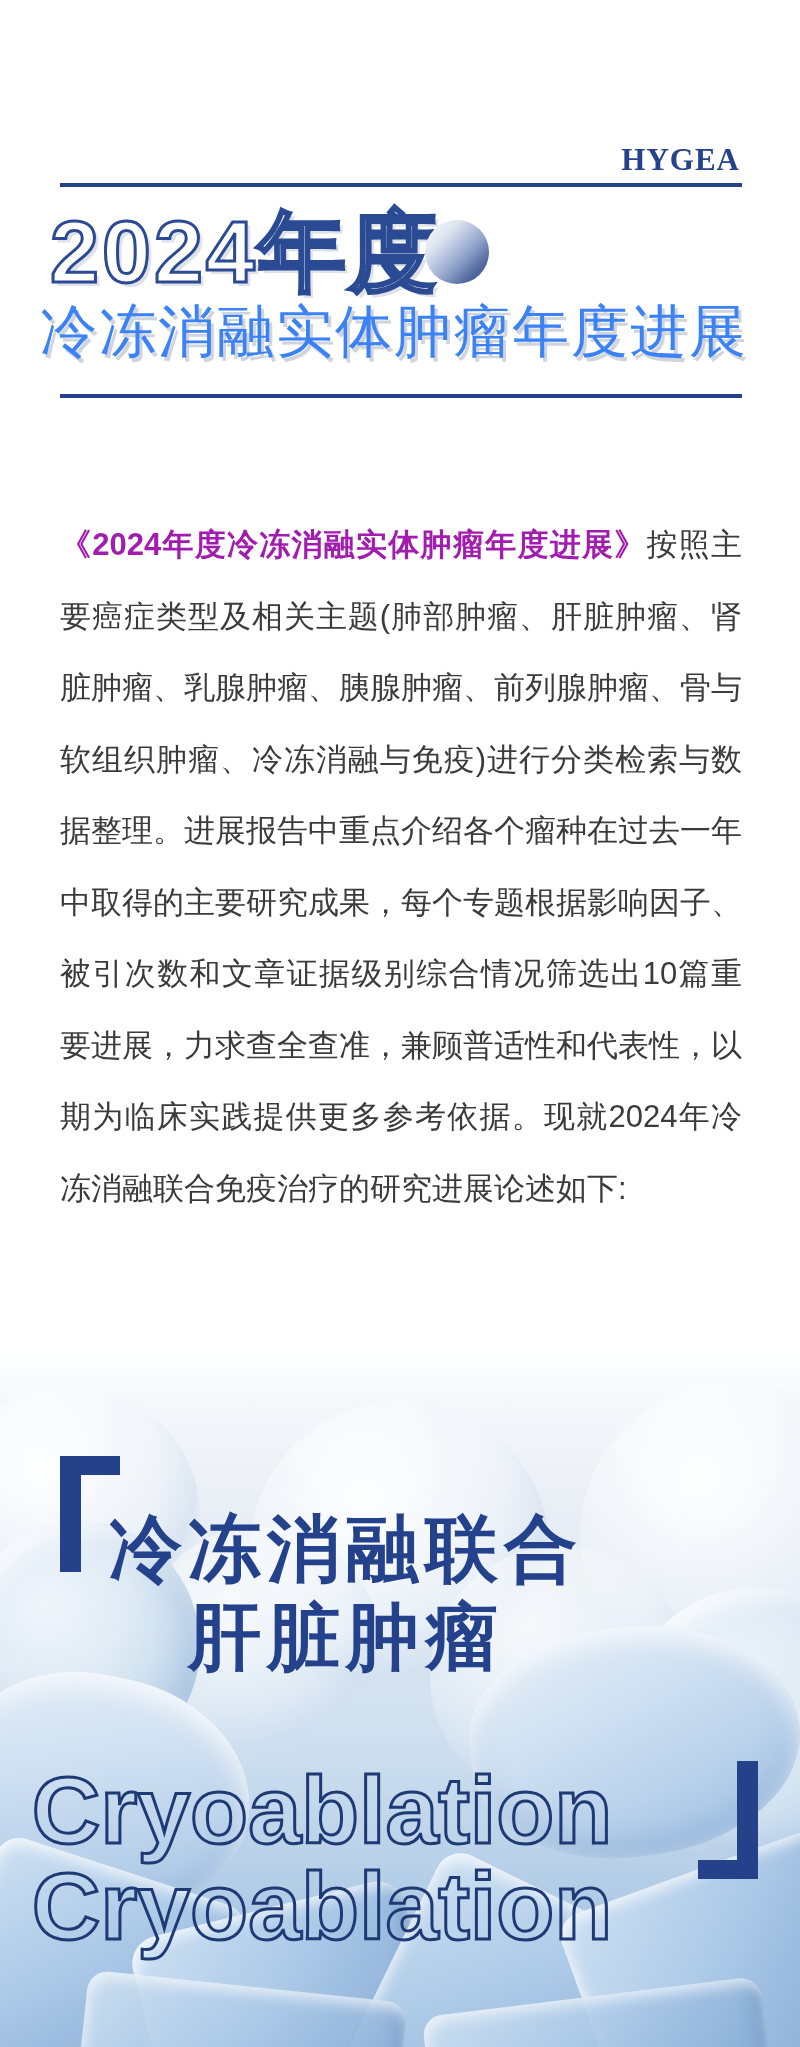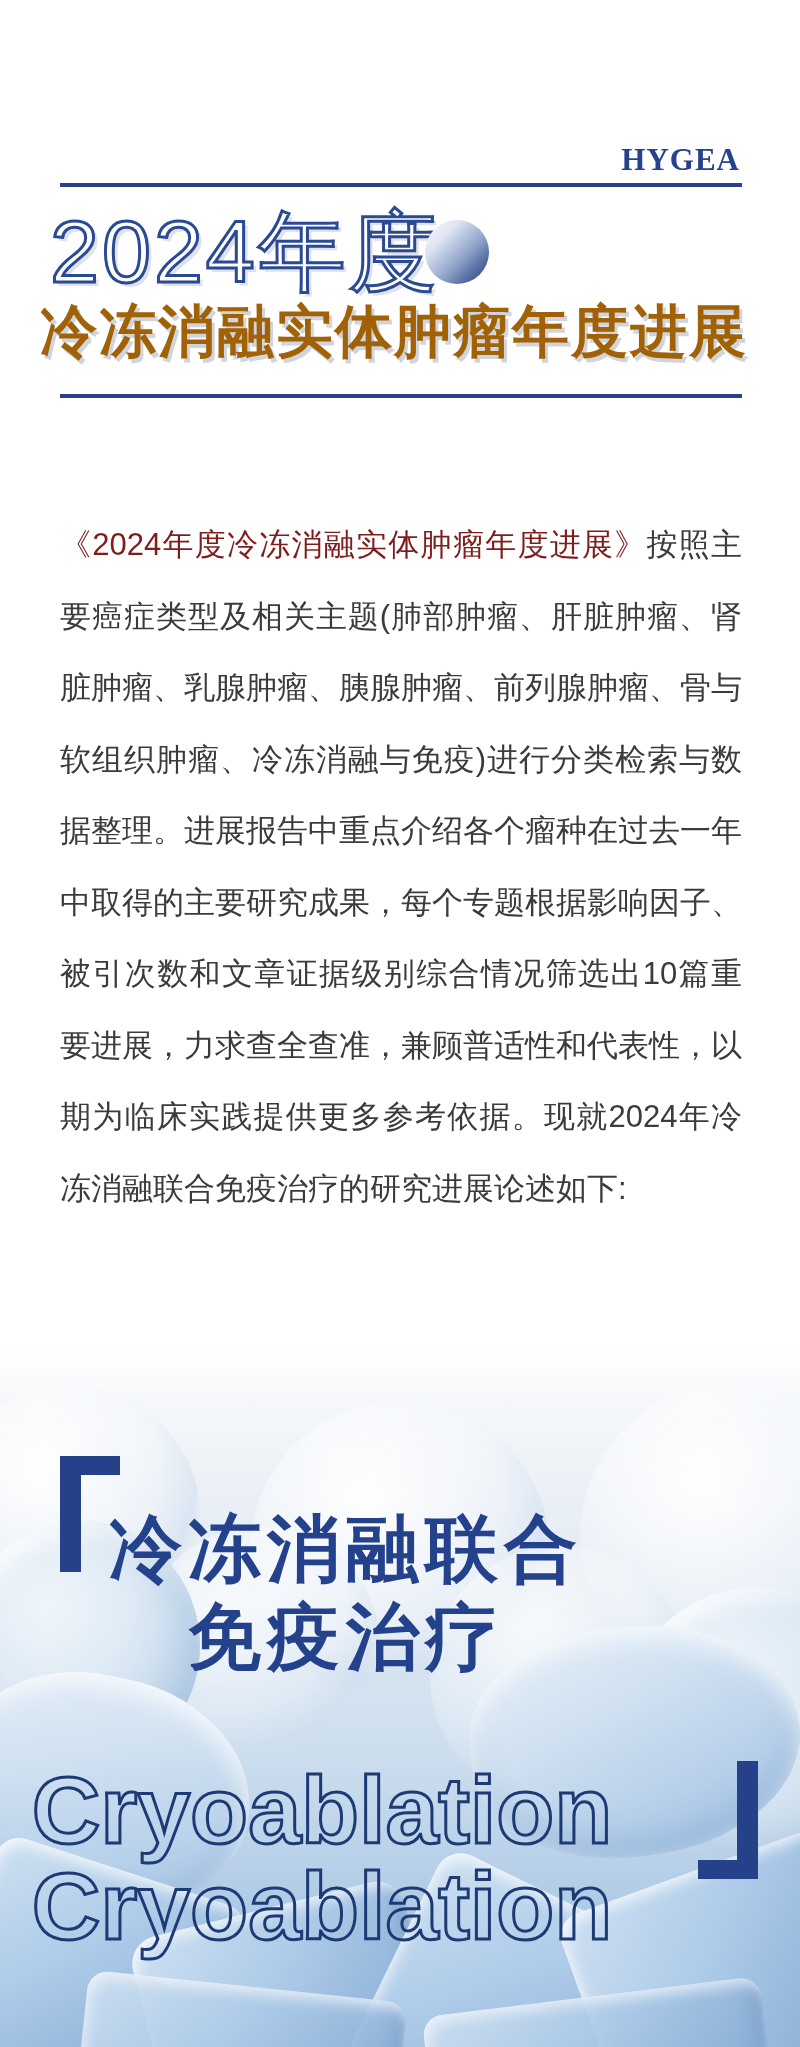--- a/index.html
+++ b/index.html
@@ -12,42 +12,42 @@
   .brand{
     position:absolute;top:126px;right:60px;
     font-family:"Liberation Serif",serif;font-weight:bold;
     font-size:31px;letter-spacing:1px;color:#26428d;
   }
   .rule{position:absolute;left:60px;width:682px;height:4px;background:#26428d;}
   .rule-top{top:167px;}
   .rule-mid{top:378px;}
   .year-title{
     position:absolute;top:186px;left:50px;
-    font-size:88px;font-weight:400;letter-spacing:3px;line-height:100px;
+    font-size:88px;font-weight:700;letter-spacing:3px;line-height:100px;
     color:#ffffff;-webkit-text-stroke:3px #2b4a94;
     text-shadow:4px 4px 0 rgba(110,122,150,0.22);
     white-space:nowrap;
   }
   .sphere{
     position:absolute;left:425px;top:204px;width:64px;height:64px;border-radius:50%;
     background:linear-gradient(135deg,#fdfdfe 0%,#dde4f0 28%,#93a6cc 58%,#51699f 80%,#2e4c94 100%);
   }
   .main-subtitle{
     position:absolute;top:282px;left:40px;width:720px;
-    font-size:57px;font-weight:700;letter-spacing:2px;line-height:66px;
-    color:#a16207;white-space:nowrap;
+    font-size:57px;font-weight:400;letter-spacing:2px;line-height:66px;
+    color:#3b82f6;white-space:nowrap;
     text-shadow:3px 4px 0 rgba(138,148,168,0.40);
   }
   
   .article{
     position:absolute;top:462px;left:60px;width:682px;
     font-size:31px;line-height:71.5px;color:#3b3b3b;
     text-align:justify;text-justify:inter-ideograph;
   }
-  .article .lead{color:#7f1d1d;font-weight:400;}
+  .article .lead{color:#a21caf;font-weight:700;}
   
   .hero{
     position:absolute;left:0;top:1330px;width:800px;height:717px;overflow:hidden;
     background:linear-gradient(180deg,#ffffff 0%,#f4f7fa 9%,#eaeff6 22%,#dde8f2 40%,#cbddee 58%,#b3cde7 76%,#9abedf 90%,#8db4da 100%);
   }
   .deco{position:absolute;}
   .bubble{
     border-radius:50%;
     background:radial-gradient(circle at 38% 32%,rgba(255,255,255,0.95) 0%,rgba(242,246,251,0.45) 50%,rgba(208,222,239,0.55) 66%,rgba(255,255,255,0) 72%);
   }
@@ -120,21 +120,21 @@
     <div class="deco shard" style="left:590px;top:520px;width:280px;height:260px;transform:rotate(-20deg);border-radius:24px;"></div>
     <div class="deco shard" style="left:80px;top:640px;width:320px;height:160px;transform:rotate(6deg);border-radius:20px;opacity:.9;"></div>
     <div class="deco shard" style="left:430px;top:650px;width:340px;height:160px;transform:rotate(-7deg);border-radius:20px;opacity:.9;"></div>
   </div>
 
   <div class="bracket-open"></div>
   <div class="bracket-close"></div>
 
   <div class="hero-zh">
     <div>冷冻消融联合</div>
-    <div>免疫治疗</div>
+    <div>肝脏肿瘤</div>
   </div>
 
   <div class="hero-en">
     <div>Cryoablation</div>
     <div>Cryoablation</div>
   </div>
 
 </div>
 
 </body></html>

